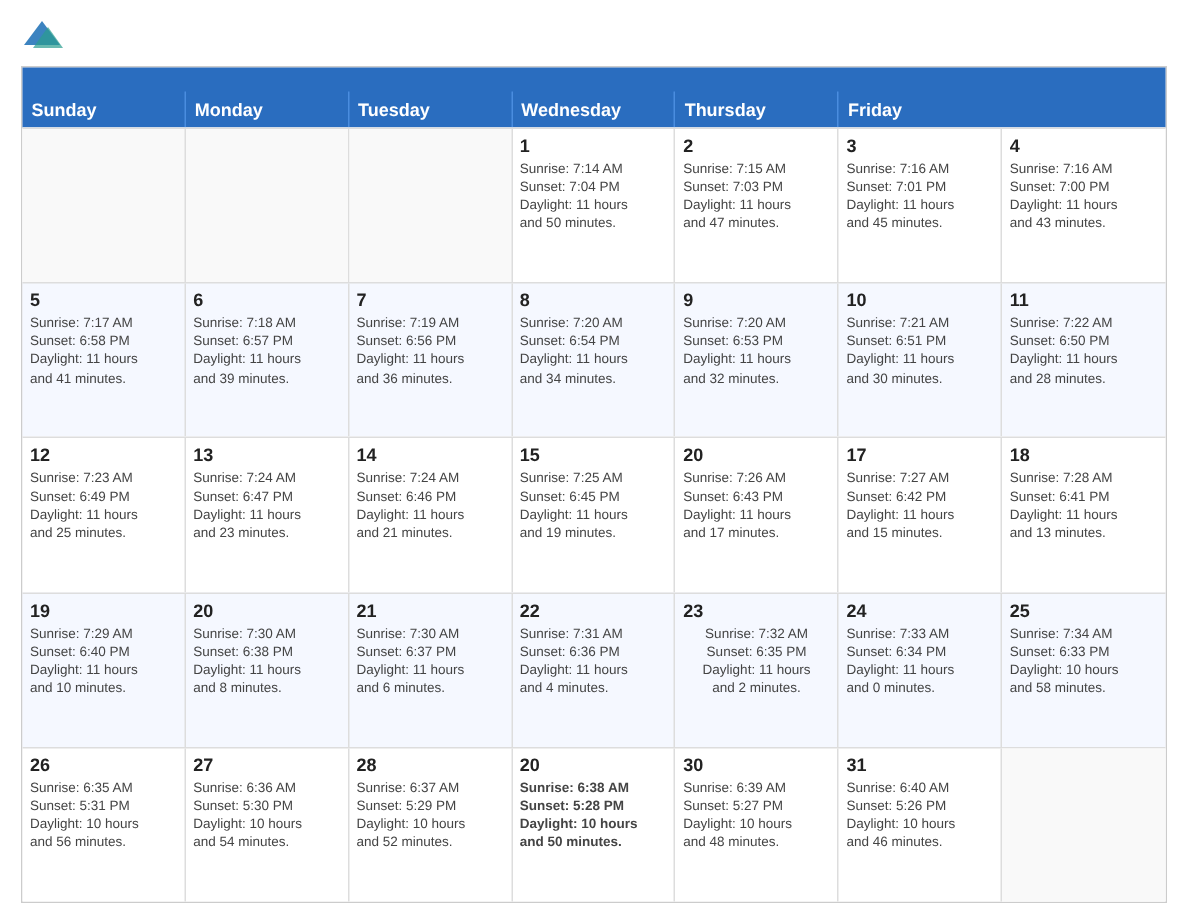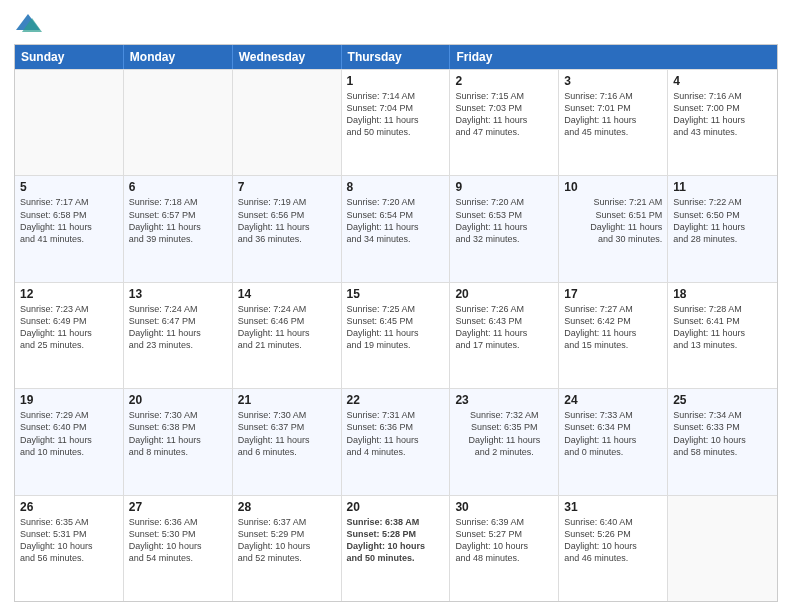--- a/index.html
+++ b/index.html
@@ -65,20 +65,21 @@
       grid-template-columns: repeat(7, 1fr);
       background: #2a6dbf;
     }
     .cal-header-cell {
       color: #fff;
       font-size: 12px;
       font-weight: bold;
       padding: 5px 6px;
       border-right: 1px solid #4a8ddf;
       text-align: left;
+      margin-top: 16px;
     }
     .cal-header-cell:last-child { border-right: none; }
     .cal-body {
       flex: 1;
       display: flex;
       flex-direction: column;
     }
     .cal-row {
       display: grid;
       grid-template-columns: repeat(7, 1fr);
@@ -130,20 +131,21 @@
     <div class="title-block">
       <div class="month-title"></div>
       <div class="location"></div>
     </div>
   </div>
 
   <div class="calendar">
     <div class="cal-header-row">
     <div class="cal-header-cell">Sunday</div>
         <div class="cal-header-cell">Monday</div>
+        <div class="cal-header-cell">Tuesday</div>
         <div class="cal-header-cell">Wednesday</div>
         <div class="cal-header-cell">Thursday</div>
         <div class="cal-header-cell">Friday</div>
       </div>
     <div class="cal-body">
     <div class="cal-row">
           <div class="cal-cell empty"></div>
           <div class="cal-cell empty"></div>
           <div class="cal-cell empty"></div>
           <div class="cal-cell">
@@ -206,21 +208,21 @@
           </div>
           <div class="cal-cell">
             <div class="cell-date">9</div>
             <div class="cell-info" style="white-space: pre-line;">Sunrise: 7:20 AM
 Sunset: 6:53 PM
 Daylight: 11 hours
 and 32 minutes.</div>
           </div>
           <div class="cal-cell">
             <div class="cell-date">10</div>
-            <div class="cell-info" style="white-space: pre-line; text-align: right;">Sunrise: 7:21 AM
+            <div class="cell-info" style="white-space: pre-line;">Sunrise: 7:21 AM
 Sunset: 6:51 PM
 Daylight: 11 hours
 and 30 minutes.</div>
           </div>
           <div class="cal-cell">
             <div class="cell-date">11</div>
             <div class="cell-info" style="white-space: pre-line;">Sunrise: 7:22 AM
 Sunset: 6:50 PM
 Daylight: 11 hours
 and 28 minutes.</div>

